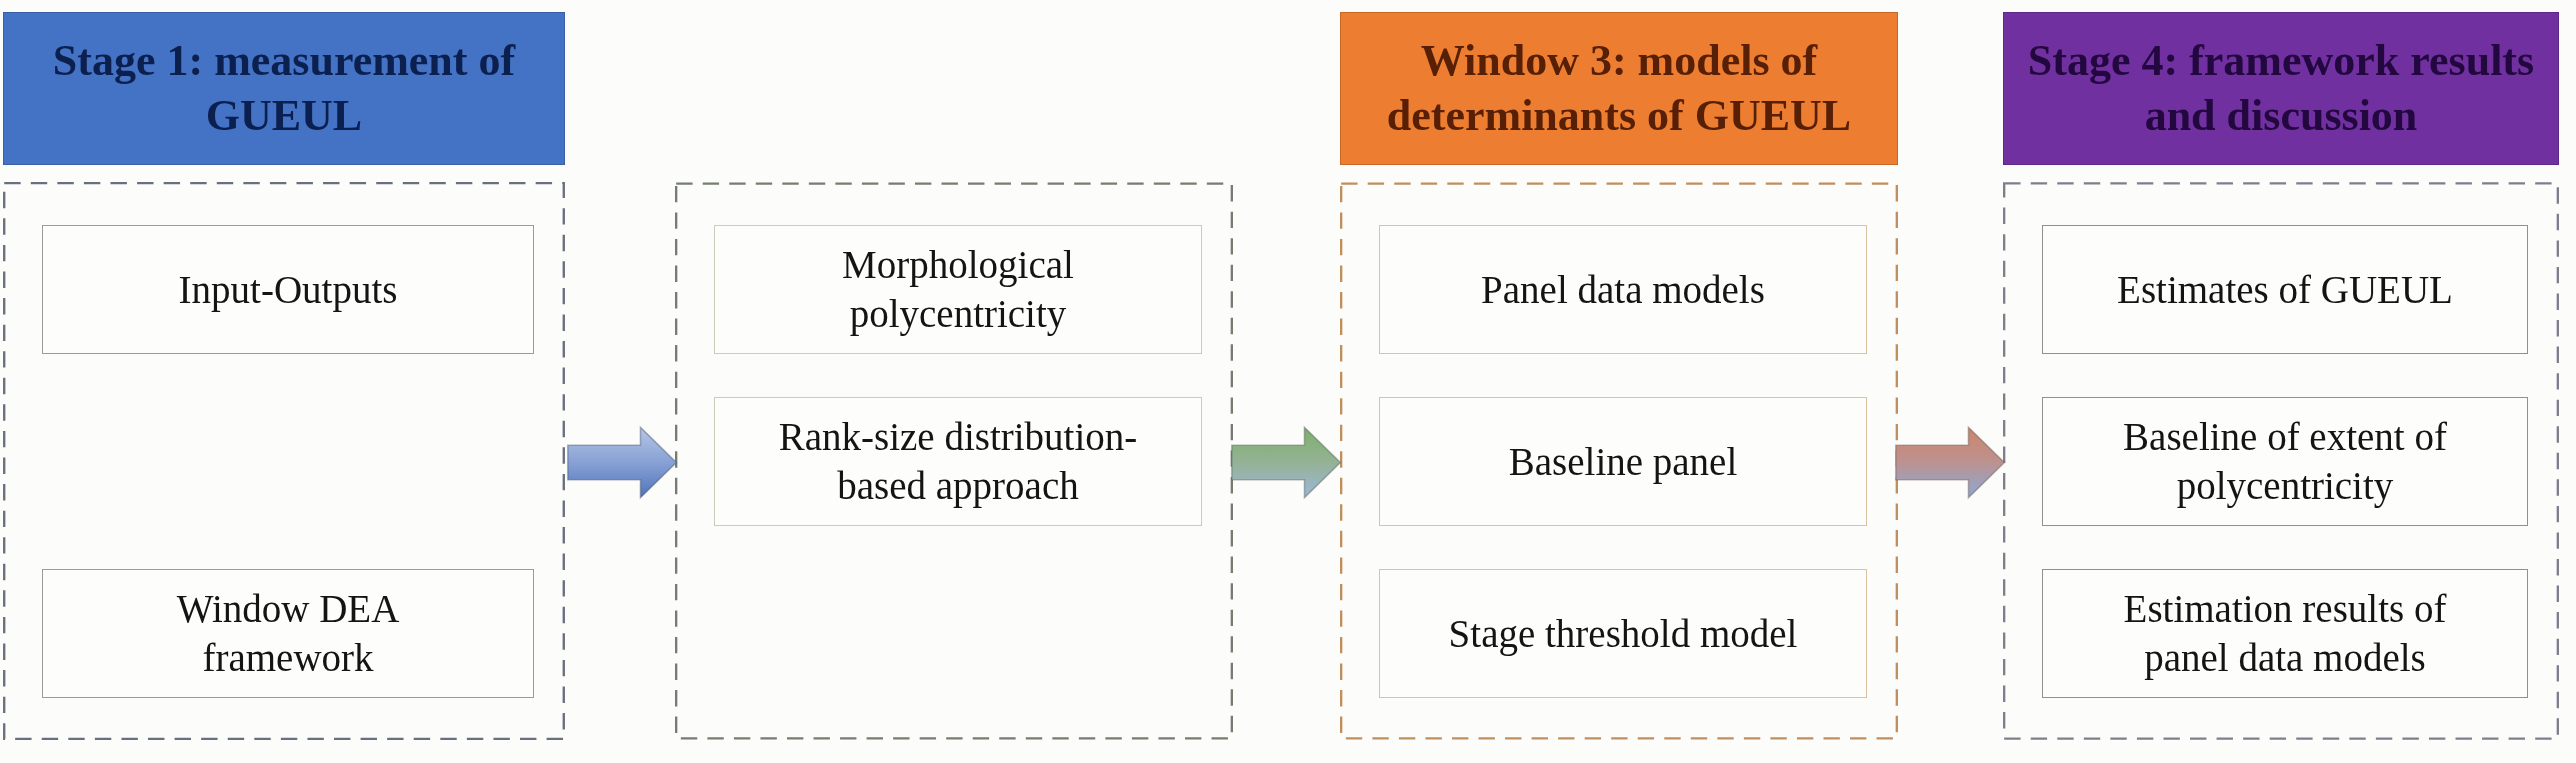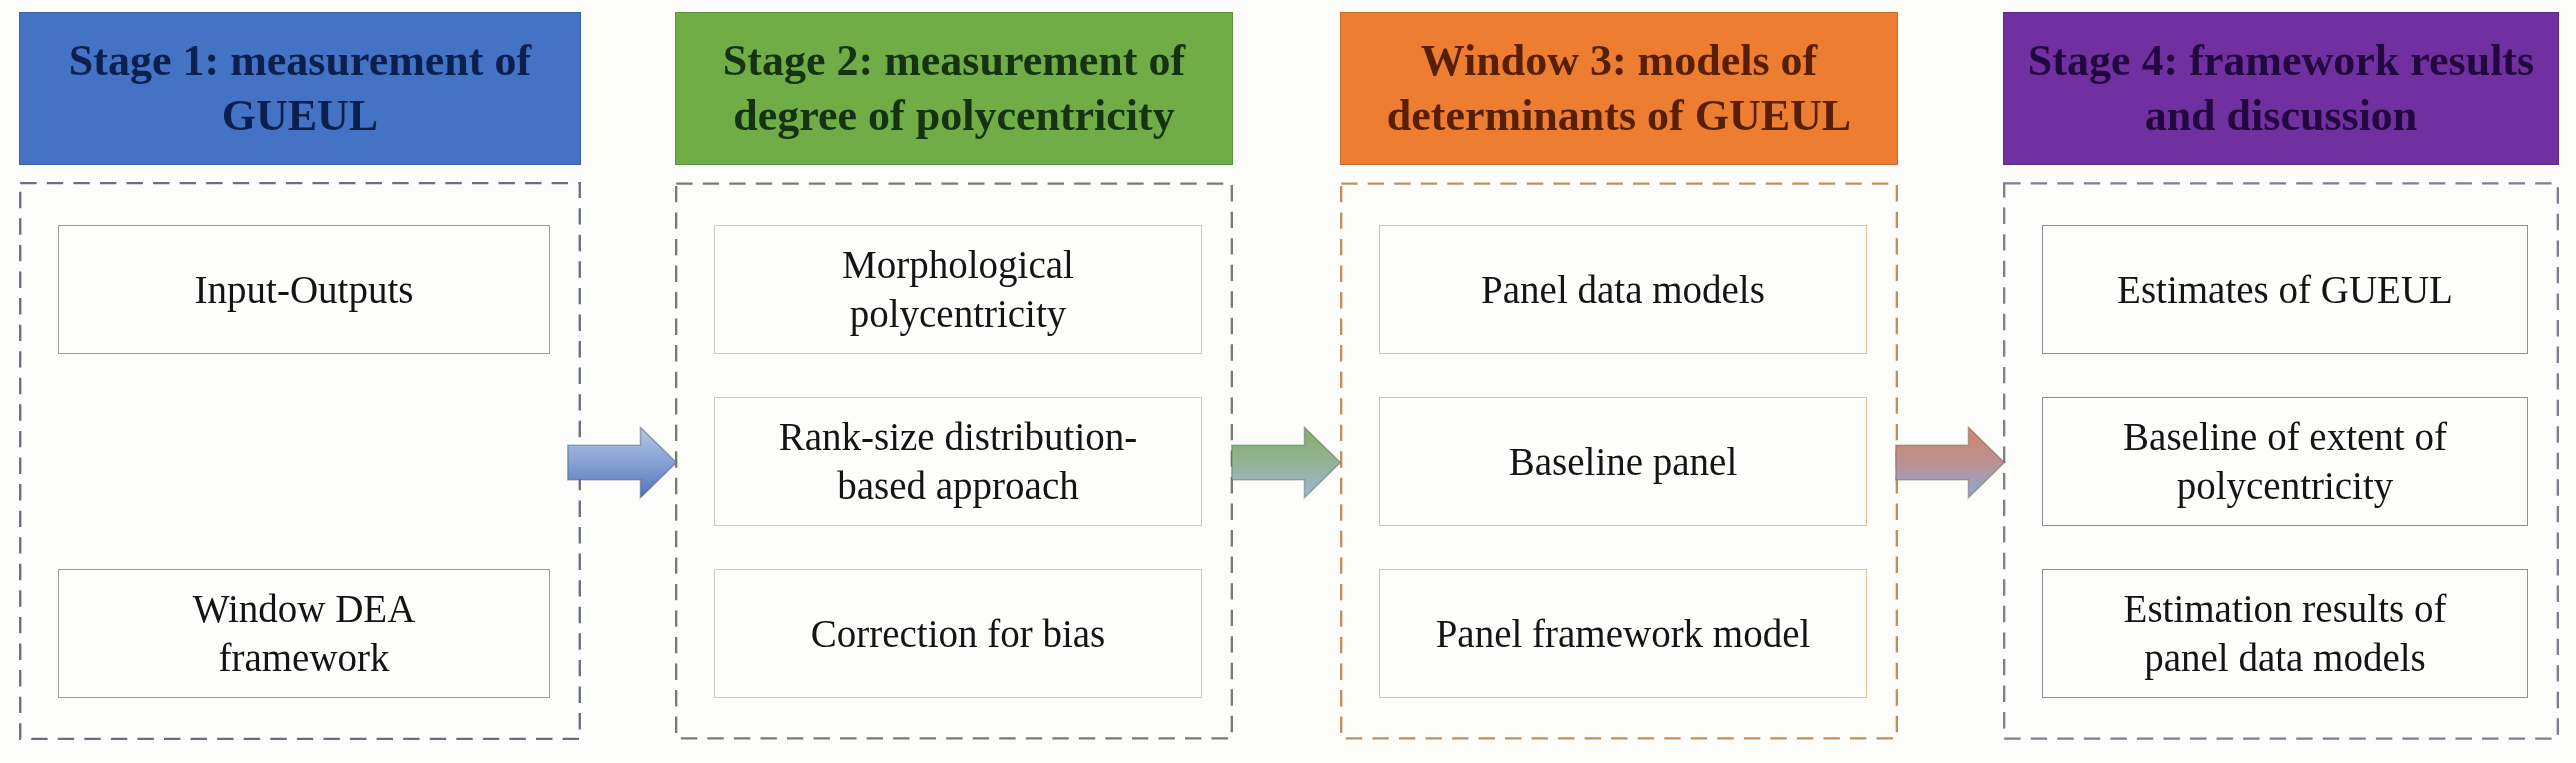--- a/index.html
+++ b/index.html
@@ -39,79 +39,72 @@
     white-space:pre-line;
   }
   .b1{top:43px}.b2{top:215px}.b3{top:387px}
   .arrow{position:absolute;top:425px;}
 </style>
 </head>
 <body>
 
 <div class="diagram">
 
-  <div class="column" style="left: 19px; width: 562px; --accent: #4472c4; --htext: #0c2050; --dash: #68707e; --bborder: #9b9b9b;">
+  <div class="column" style="left: 3px; width: 562px; --accent: #4472c4; --htext: #0c2050; --dash: #68707e; --bborder: #9b9b9b;">
     <div class="header">
       <span>Stage 1: measurement of
 GUEUL</span>
     </div>
     <div class="container">
       <svg class="dash-svg" width="562" height="558" viewBox="0 0 719 714">
         <rect class="dash-rect" x="1.5" y="1.5" width="716" height="711" stroke-dasharray="21 13" style="stroke:var(--dash)"></rect>
       </svg>
       <div class="fbox b1">
         <span>Input-Outputs</span>
       </div>
       <div class="fbox b3">
         <span>Window DEA
 framework</span>
       </div>
     </div>
   </div>
 
   <div class="column" style="left: 675px; width: 558px; --accent: #70ad47; --htext: #143312; --dash: #767d70; --bborder: #c7cfbc;">
-    <div class="header">
-      <span>Stage 2: measurement of
-degree of polycentricity</span>
-    </div>
     <div class="container">
       <svg class="dash-svg" width="558" height="558" viewBox="0 0 715 714">
         <rect class="dash-rect" x="1.5" y="1.5" width="712" height="711" stroke-dasharray="21 13" style="stroke:var(--dash)"></rect>
       </svg>
       <div class="fbox b1">
         <span>Morphological
 polycentricity</span>
       </div>
       <div class="fbox b2">
         <span>Rank-size distribution-
 based approach</span>
-      </div>
-      <div class="fbox b3">
-        <span>Correction for bias</span>
       </div>
     </div>
   </div>
 
   <div class="column" style="left: 1340px; width: 558px; --accent: #ed7d31; --htext: #571f06; --dash: #c08f5e; --bborder: #dcc3a0;">
     <div class="header">
       <span>Window 3: models of
 determinants of GUEUL</span>
     </div>
     <div class="container">
       <svg class="dash-svg" width="558" height="558" viewBox="0 0 715 714">
         <rect class="dash-rect" x="1.5" y="1.5" width="712" height="711" stroke-dasharray="21 13" style="stroke:var(--dash)"></rect>
       </svg>
       <div class="fbox b1">
         <span>Panel data models</span>
       </div>
       <div class="fbox b2">
         <span>Baseline panel</span>
       </div>
       <div class="fbox b3">
-        <span>Panel framework model</span>
+        <span>Stage threshold model</span>
       </div>
     </div>
   </div>
 
   <div class="column" style="left: 2003px; width: 556px; --accent: #7030a0; --htext: #23083f; --dash: #7f7e8c; --bborder: #8f8f96;">
     <div class="header">
       <span>Stage 4: framework results
 and discussion</span>
     </div>
     <div class="container">

